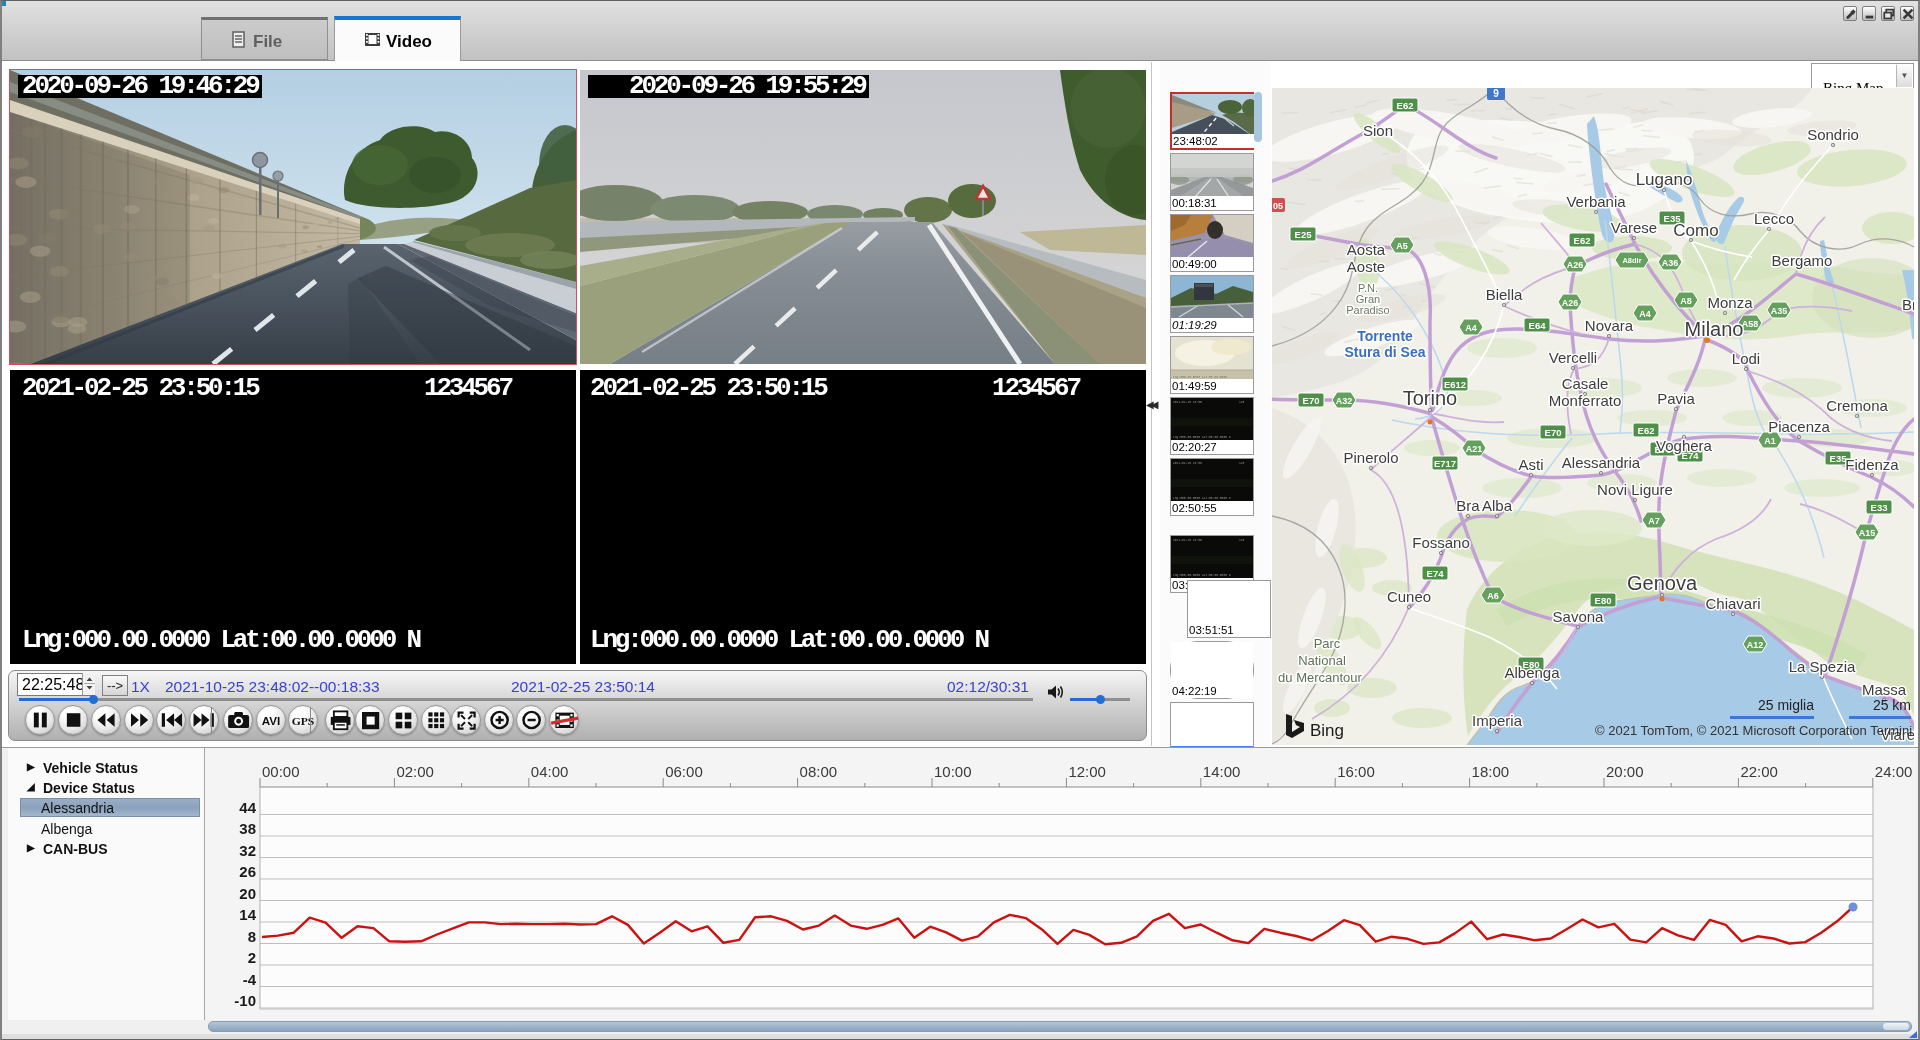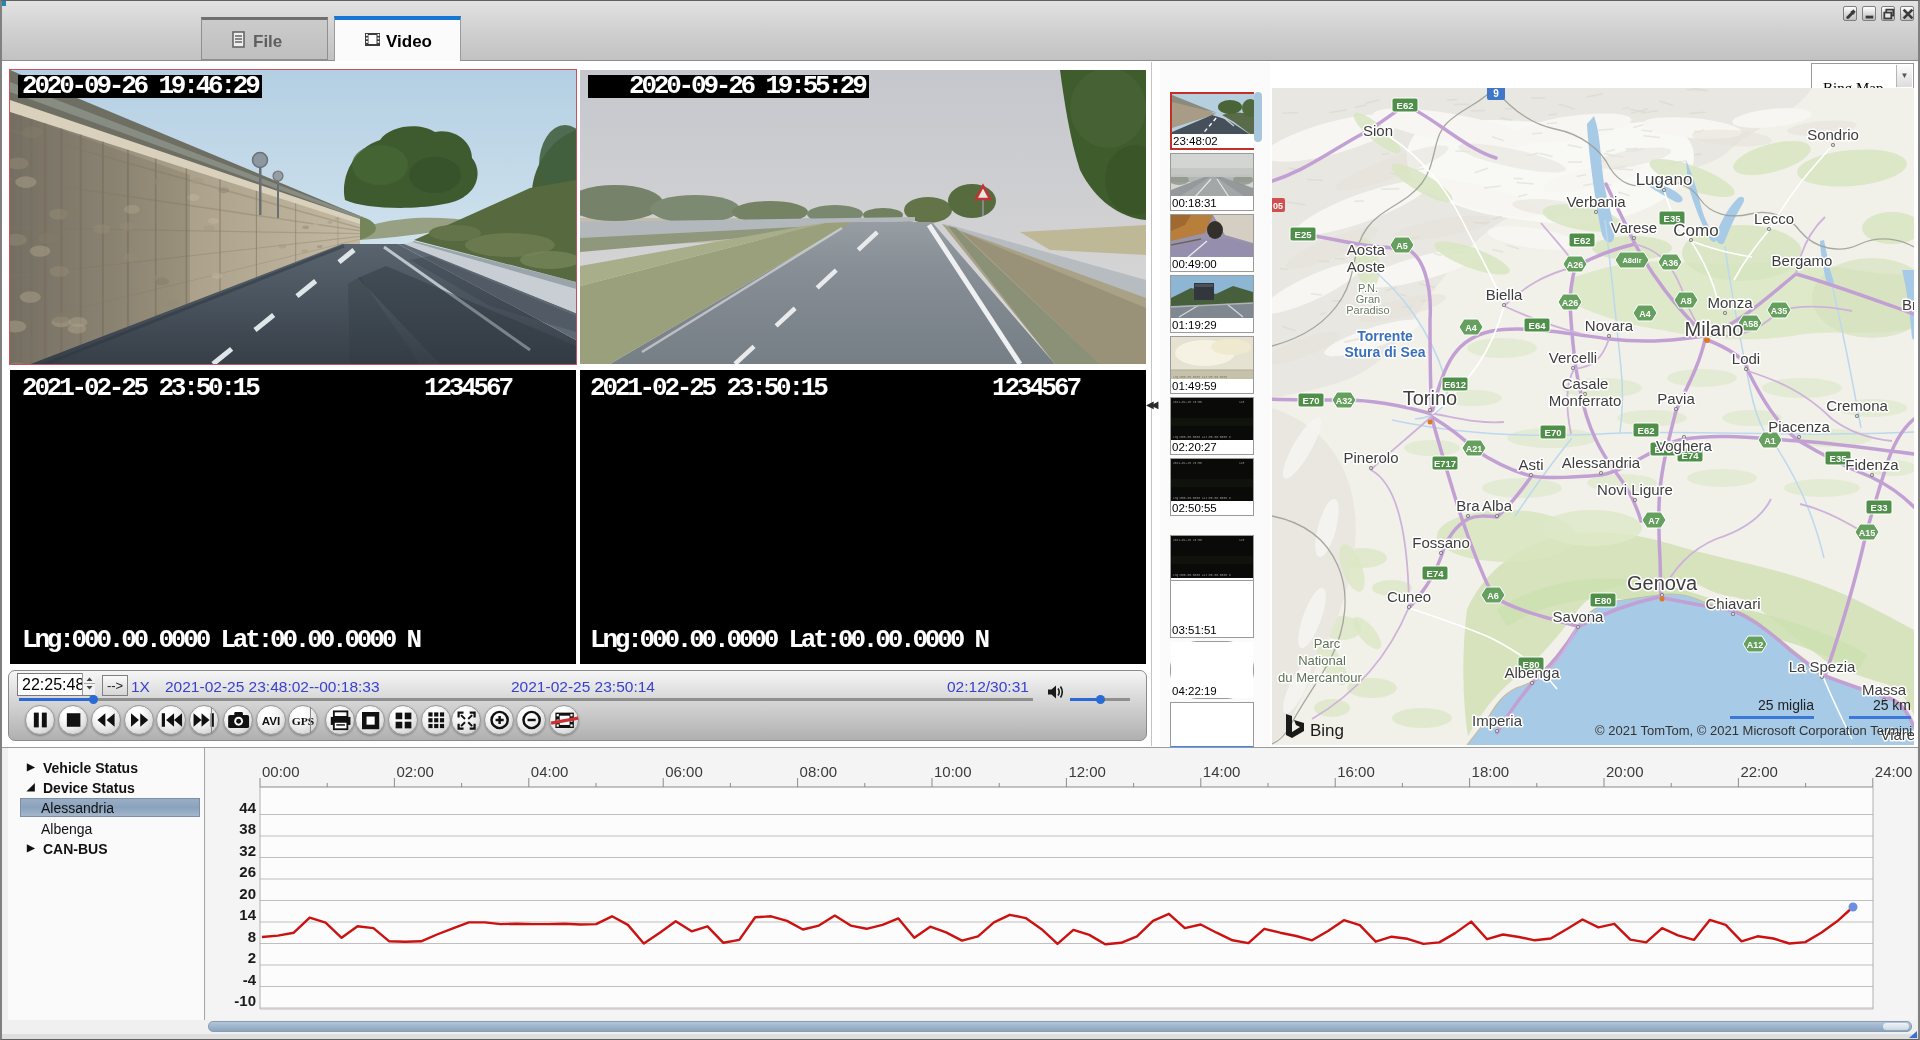--- a/index.html
+++ b/index.html
@@ -265,21 +265,21 @@
     <div class="osd" style="left:10px; top:255px;">Lng:000.00.0000 Lat:00.00.0000 N</div>
   </div>
   <div id="ctrl">
     <div id="timebox">22:25:48<div id="spin"><svg width="13" height="22" viewBox="0 0 13 22">
           <path d="M3.5 8 L6.5 4.5 L9.5 8 Z" fill="#444"></path>
           <path d="M3.5 13 L6.5 16.5 L9.5 13 Z" fill="#444"></path>
           <path d="M1 10.5 h11" stroke="#aaa" stroke-width="1"></path>
         </svg></div></div>
     <div id="gobtn">--&gt;</div>
     <div class="blue" style="left:122px; top:7px;">1X</div>
-    <div class="blue" style="left:156px; top:7px;">2021-02-25 23:48:02--00:18:33</div>
+    <div class="blue" style="left:156px; top:7px;">2021-10-25 23:48:02--00:18:33</div>
     <div class="blue" style="left:502px; top:7px;">2021-02-25 23:50:14</div>
     <div class="blue" style="left:938px; top:7px;">02:12/30:31</div>
     <div id="seek">
       <div id="seekfill"></div>
       <div id="seekknob"></div>
     </div>
     <svg class="abs" style="left:1038px; top:13px;" width="18" height="16" viewBox="0 0 18 16">
       <path d="M1 5.5 h3.5 L9 1.5 V14.5 L4.5 10.5 H1 Z" fill="#1a1a1a"></path>
       <path d="M11 4.5 Q13.5 8 11 11.5 M13.5 2.5 Q17 8 13.5 13.5" stroke="#1a1a1a" stroke-width="1.6" fill="none"></path>
     </svg>
@@ -475,21 +475,21 @@
         <polygon points="0,0 42,0 34,18 0,26" fill="#b87f3c"></polygon>
         <polygon points="0,0 20,0 14,10 0,16" fill="#a06a2e"></polygon>
         <polygon points="42,0 82,0 82,28 54,20" fill="#d5cfc3"></polygon>
         <ellipse cx="44" cy="15" rx="8" ry="9" fill="#332f2a"></ellipse>
         <polygon points="0,43 82,43 82,30 60,24 32,24 0,32" fill="#958ead"></polygon>
         <path d="M16,43 L36,26" stroke="#e8e8f0" stroke-width="1.4"></path>
         <path d="M0,30 L30,24" stroke="#6a6458" stroke-width="1.5"></path>
       </svg>
       <span class="tlab">00:49:00</span>
     </div>
-    <div class="tcell" style="top:213px;">
+    <div class="tcell" style="top:213px;font-style:italic;">
       <svg class="timg" width="82" height="43" viewBox="0 0 82 43">
         <rect width="82" height="43" fill="#8db6d4"></rect>
         <polygon points="0,22 20,12 45,18 62,10 82,16 82,28 0,30" fill="#47603b"></polygon>
         <rect x="23" y="7" width="20" height="17" fill="#31373c"></rect>
         <rect x="24" y="8" width="18" height="3" fill="#4a5258"></rect>
         <polygon points="0,43 82,43 82,27 0,31" fill="#7f8890"></polygon>
         <path d="M8,41 L28,29 M72,41 L56,28" stroke="#d4d9dc" stroke-width="1.2"></path>
         <path d="M0,31 L82,27" stroke="#aeb4b8" stroke-width="1.5"></path>
       </svg>
       <span class="tlab">01:19:29</span>
@@ -528,21 +528,21 @@
     <div class="tcell" style="top:473px;">
       <svg class="timg" width="82" height="43" viewBox="0 0 82 43">
         <rect width="82" height="43" fill="#0a0a08"></rect>
         <text x="2" y="5" font-size="3" fill="#999" font-family="Liberation Mono">2021-02-25 23:50</text>
         <text x="68" y="5" font-size="3" fill="#999" font-family="Liberation Mono">123</text>
         <text x="2" y="40" font-size="3" fill="#999" font-family="Liberation Mono">Lng:000.00.0000 Lat:00.00.0000 N</text>
         <rect x="0" y="20" width="82" height="8" fill="#10120c"></rect>
       </svg>
       <span class="tlab">03:21:23</span>
     </div>
-    <div class="tcell" style="top:518px;">
+    <div class="tcell" style="top:518px;margin-left:17px;">
       <svg class="timg" width="82" height="43" viewBox="0 0 82 43">
         <rect width="82" height="43" fill="#ffffff"></rect>
       </svg>
       <span class="tlab">03:51:51</span>
     </div>
     <div class="tcell" style="top:579px;border-radius:28px;">
       <svg class="timg" width="82" height="43" viewBox="0 0 82 43">
         <rect width="82" height="43" fill="#ffffff"></rect>
       </svg>
       <span class="tlab">04:22:19</span>

